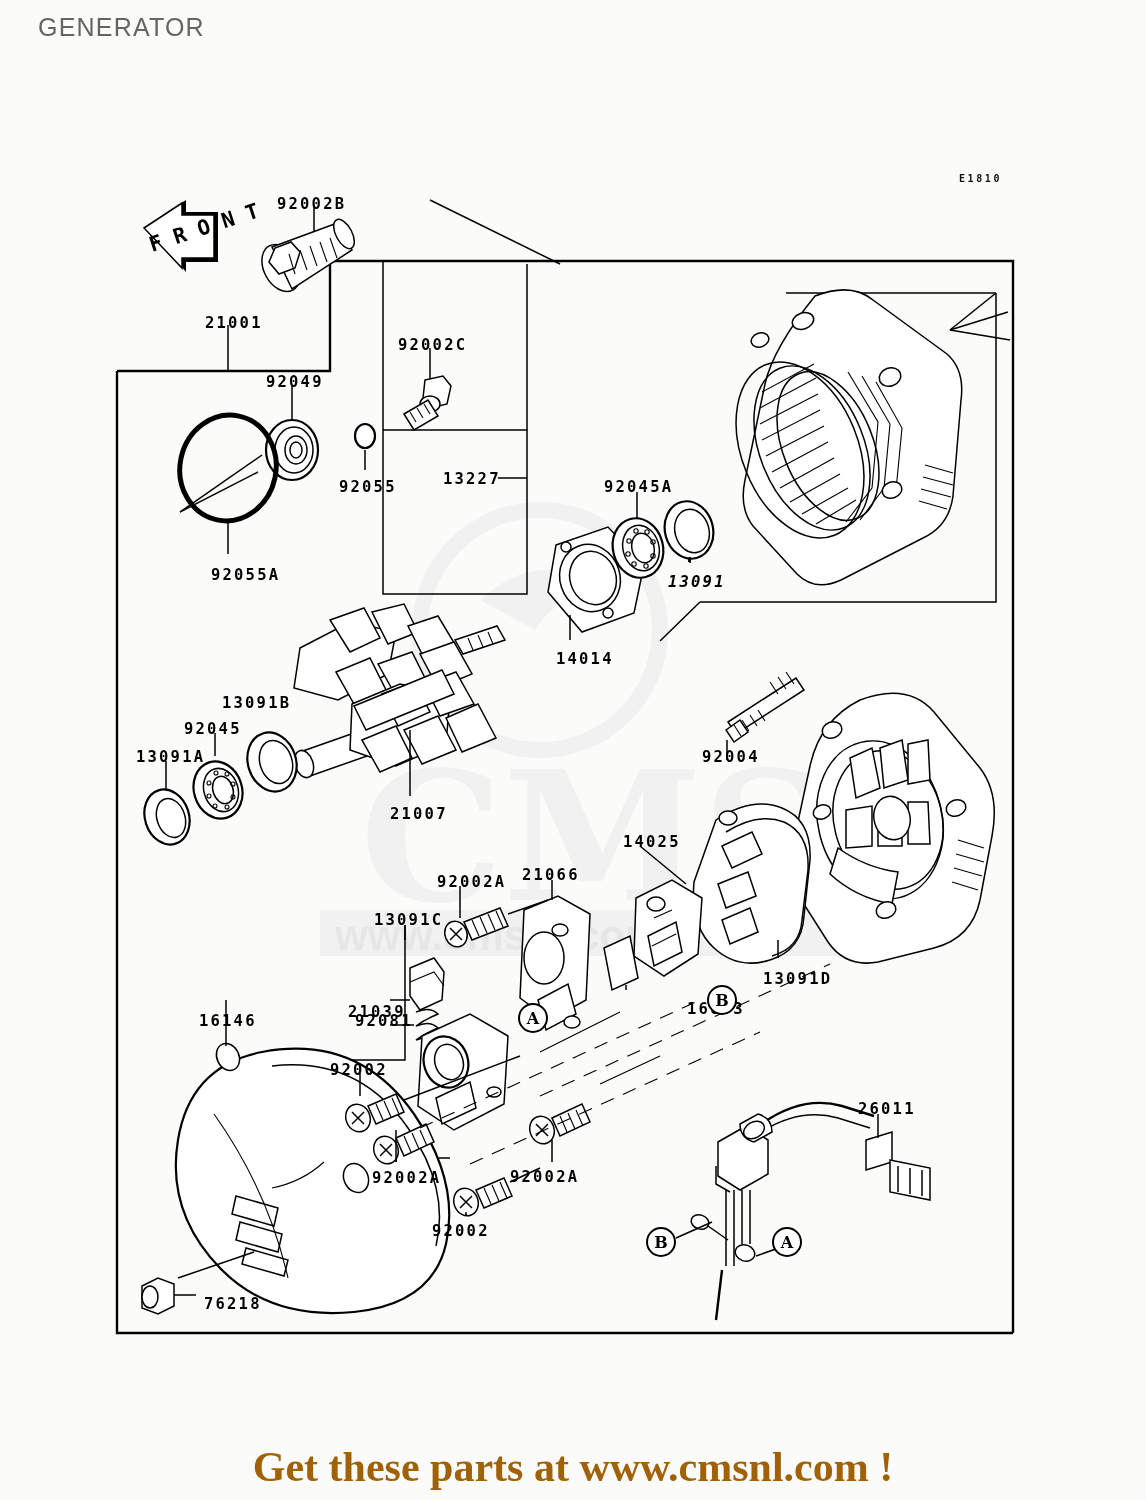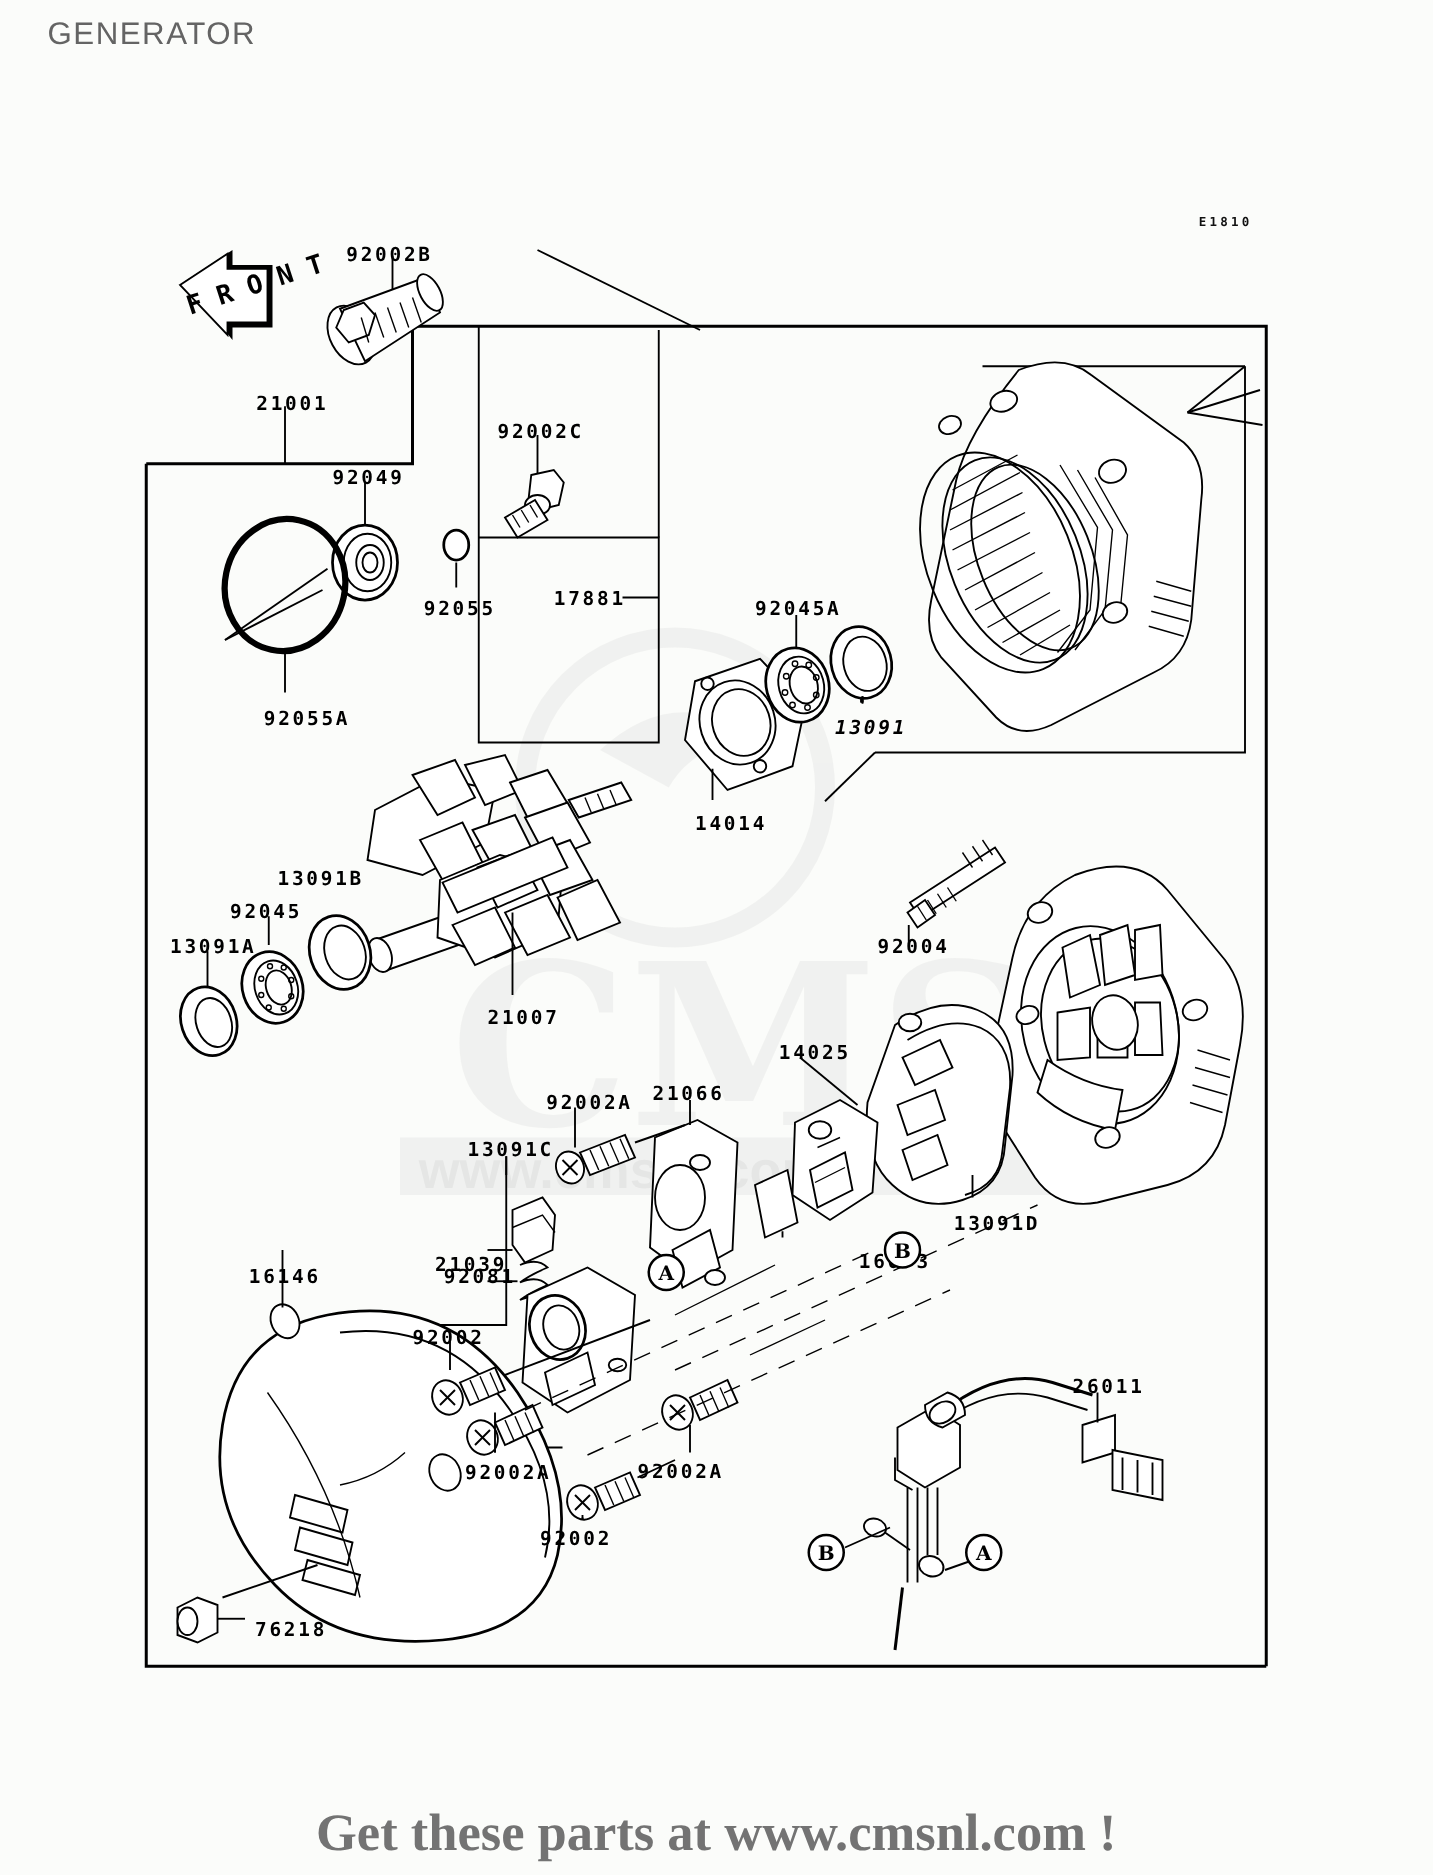--- a/index.html
+++ b/index.html
@@ -24,21 +24,21 @@
     color:#111;font-weight:bold;
     font-family:"DejaVu Sans Mono", monospace;
   }
 
   
   .footer{
     position:absolute;left:0;top:1443px;width:1146px;
     text-align:center;
     font-family:"Liberation Serif", serif;
     font-size:42px;font-weight:bold;
-    color:#737373;letter-spacing:0px;
+    color:#a16207;letter-spacing:0px;
   }
 
   
   .lbl{
     position:absolute;
     font-family:"DejaVu Sans Mono", monospace;
     font-size:15.5px;font-weight:bold;color:#000;
     letter-spacing:2.2px;white-space:nowrap;
   }
 
@@ -521,21 +521,21 @@
       <path class="lead" d="M756 1256 L790 1244"></path>
     </g>
 
   </svg>
 
   <div class="lbl" style="left:277px;top:195px;">92002B</div>
   <div class="lbl" style="left:205px;top:314px;">21001</div>
   <div class="lbl" style="left:398px;top:336px;">92002C</div>
   <div class="lbl" style="left:266px;top:373px;">92049</div>
   <div class="lbl" style="left:339px;top:478px;">92055</div>
-  <div class="lbl" style="left:443px;top:470px;">17881</div>
+  <div class="lbl" style="left:443px;top:470px;">13227</div>
   <div class="lbl" style="left:604px;top:478px;">92045A</div>
   <div class="lbl" style="left:211px;top:566px;">92055A</div>
   <div class="lbl" style="left:668px;top:573px;font-style:italic;">13091</div>
   <div class="lbl" style="left:556px;top:650px;">14014</div>
   <div class="lbl" style="left:222px;top:694px;">13091B</div>
   <div class="lbl" style="left:184px;top:720px;">92045</div>
   <div class="lbl" style="left:702px;top:748px;">92004</div>
   <div class="lbl" style="left:136px;top:748px;">13091A</div>
   <div class="lbl" style="left:390px;top:805px;">21007</div>
   <div class="lbl" style="left:623px;top:833px;">14025</div>

